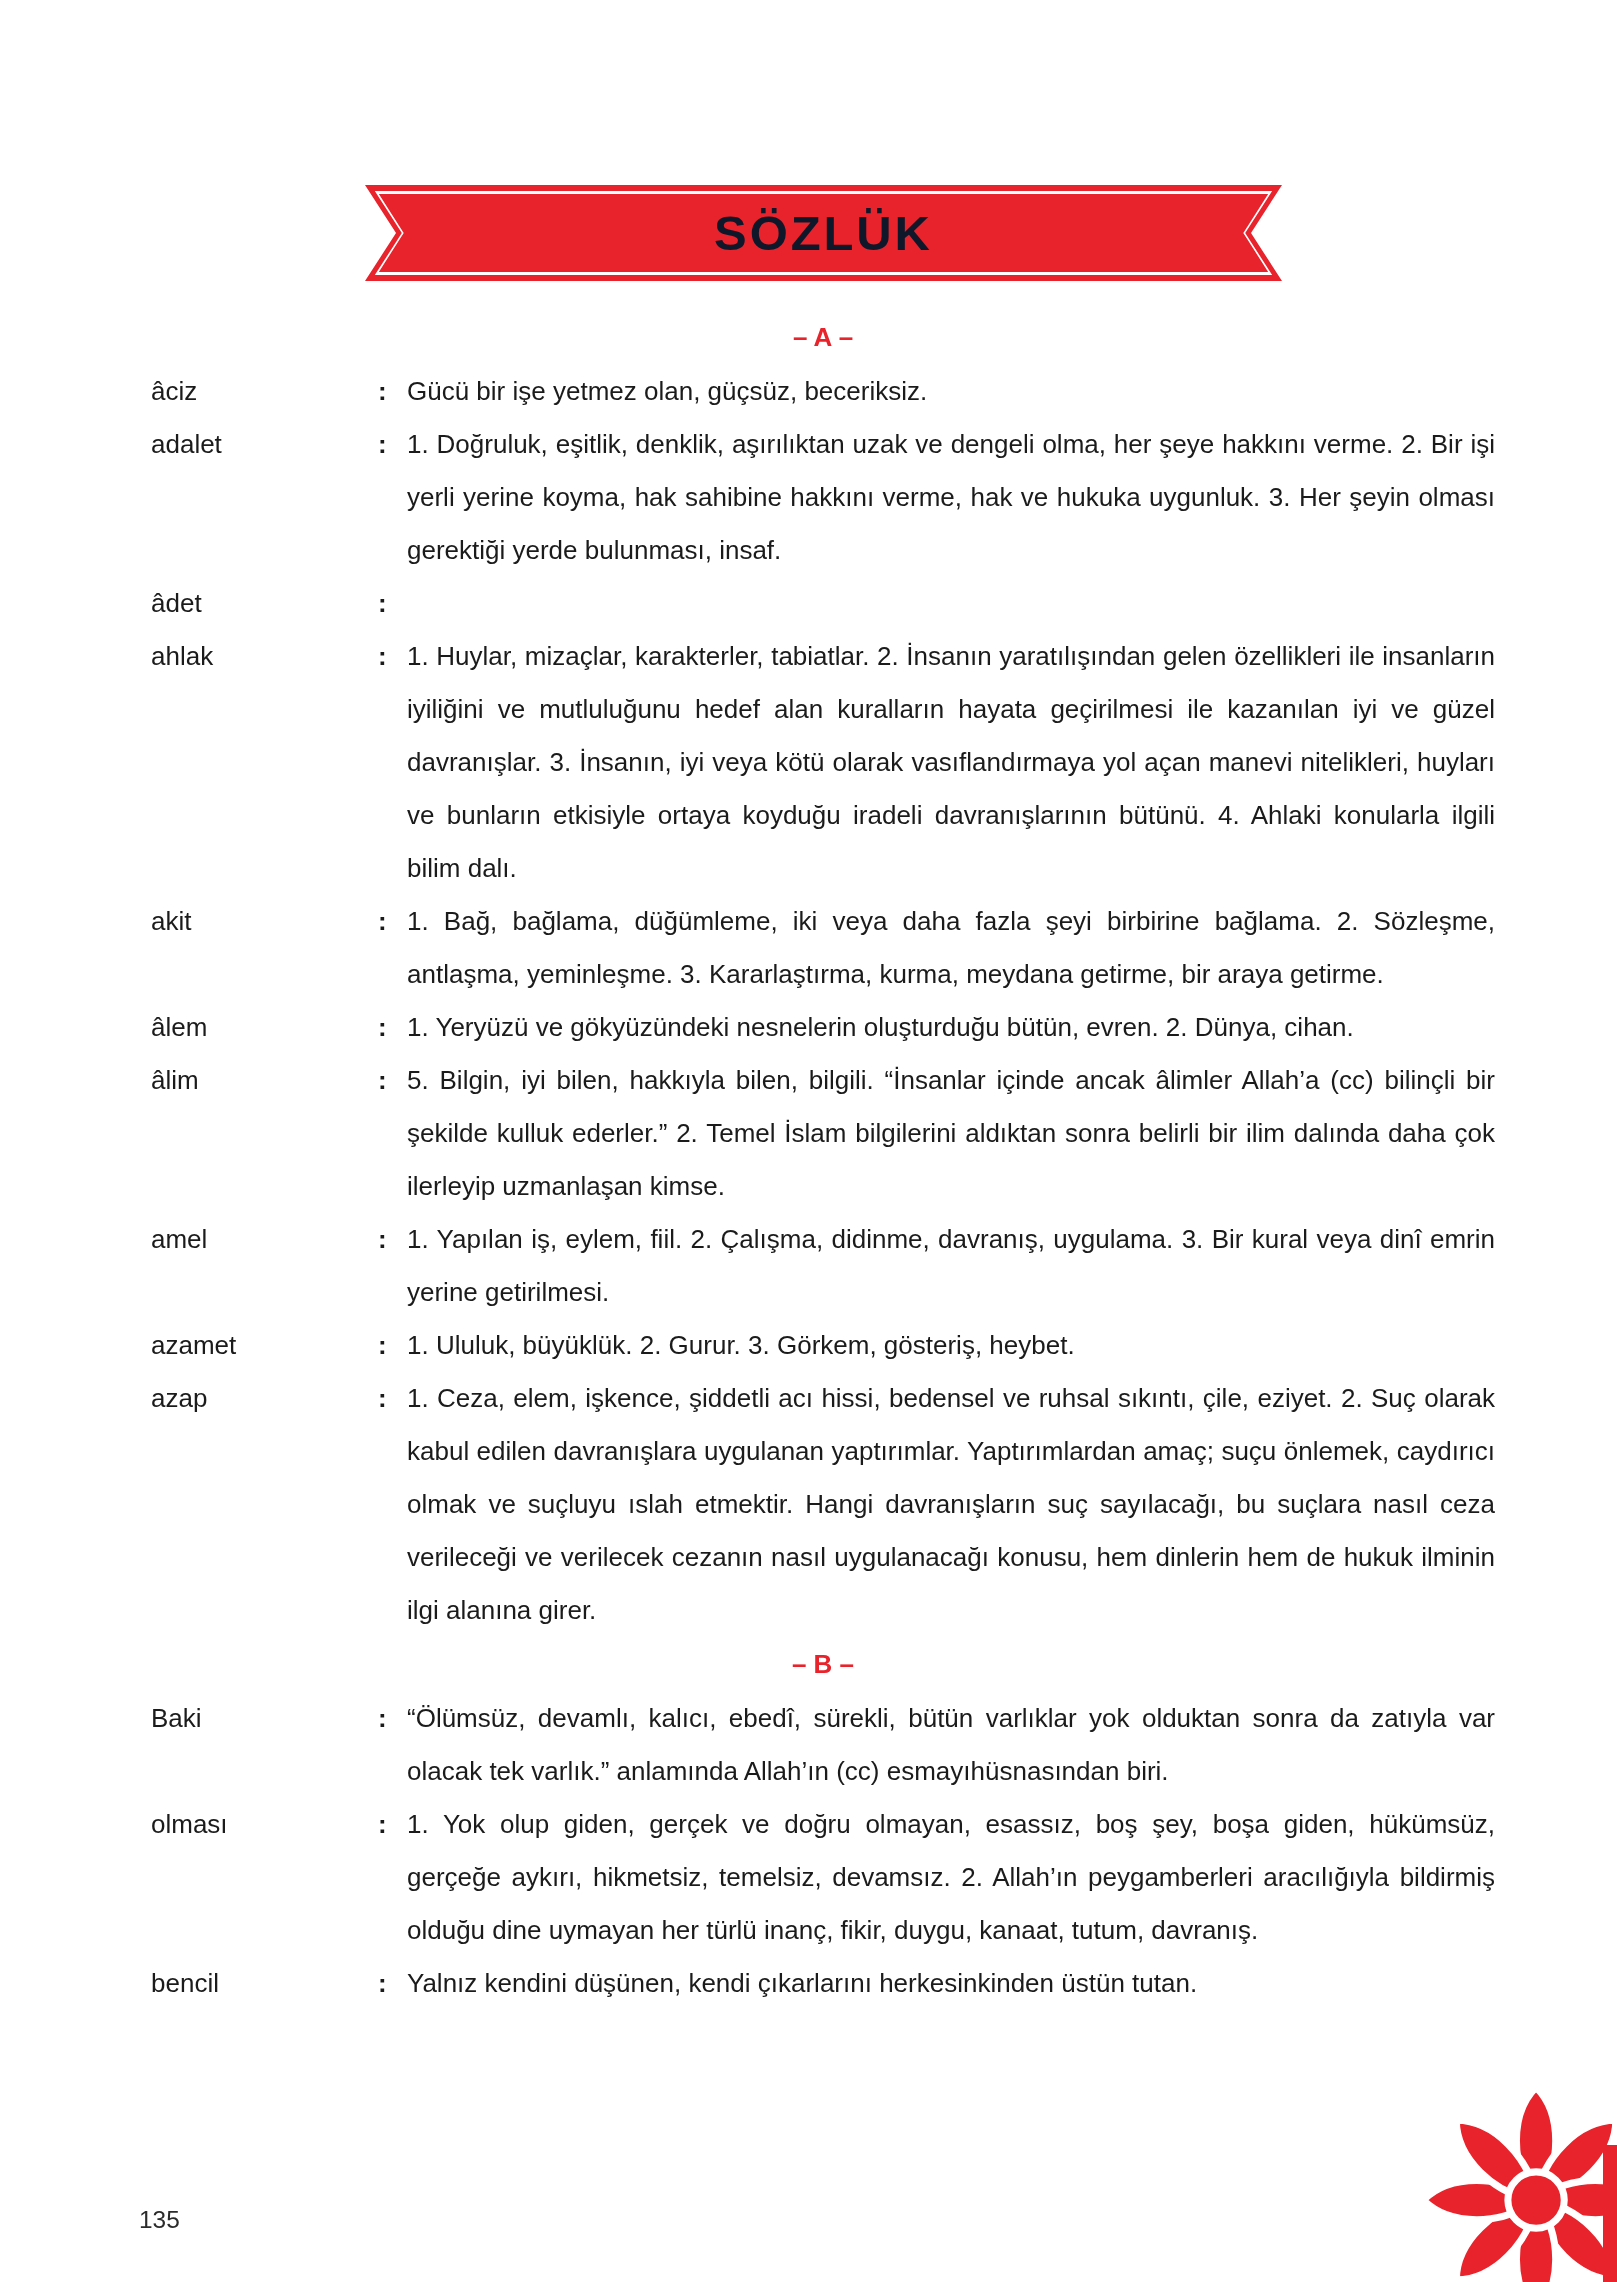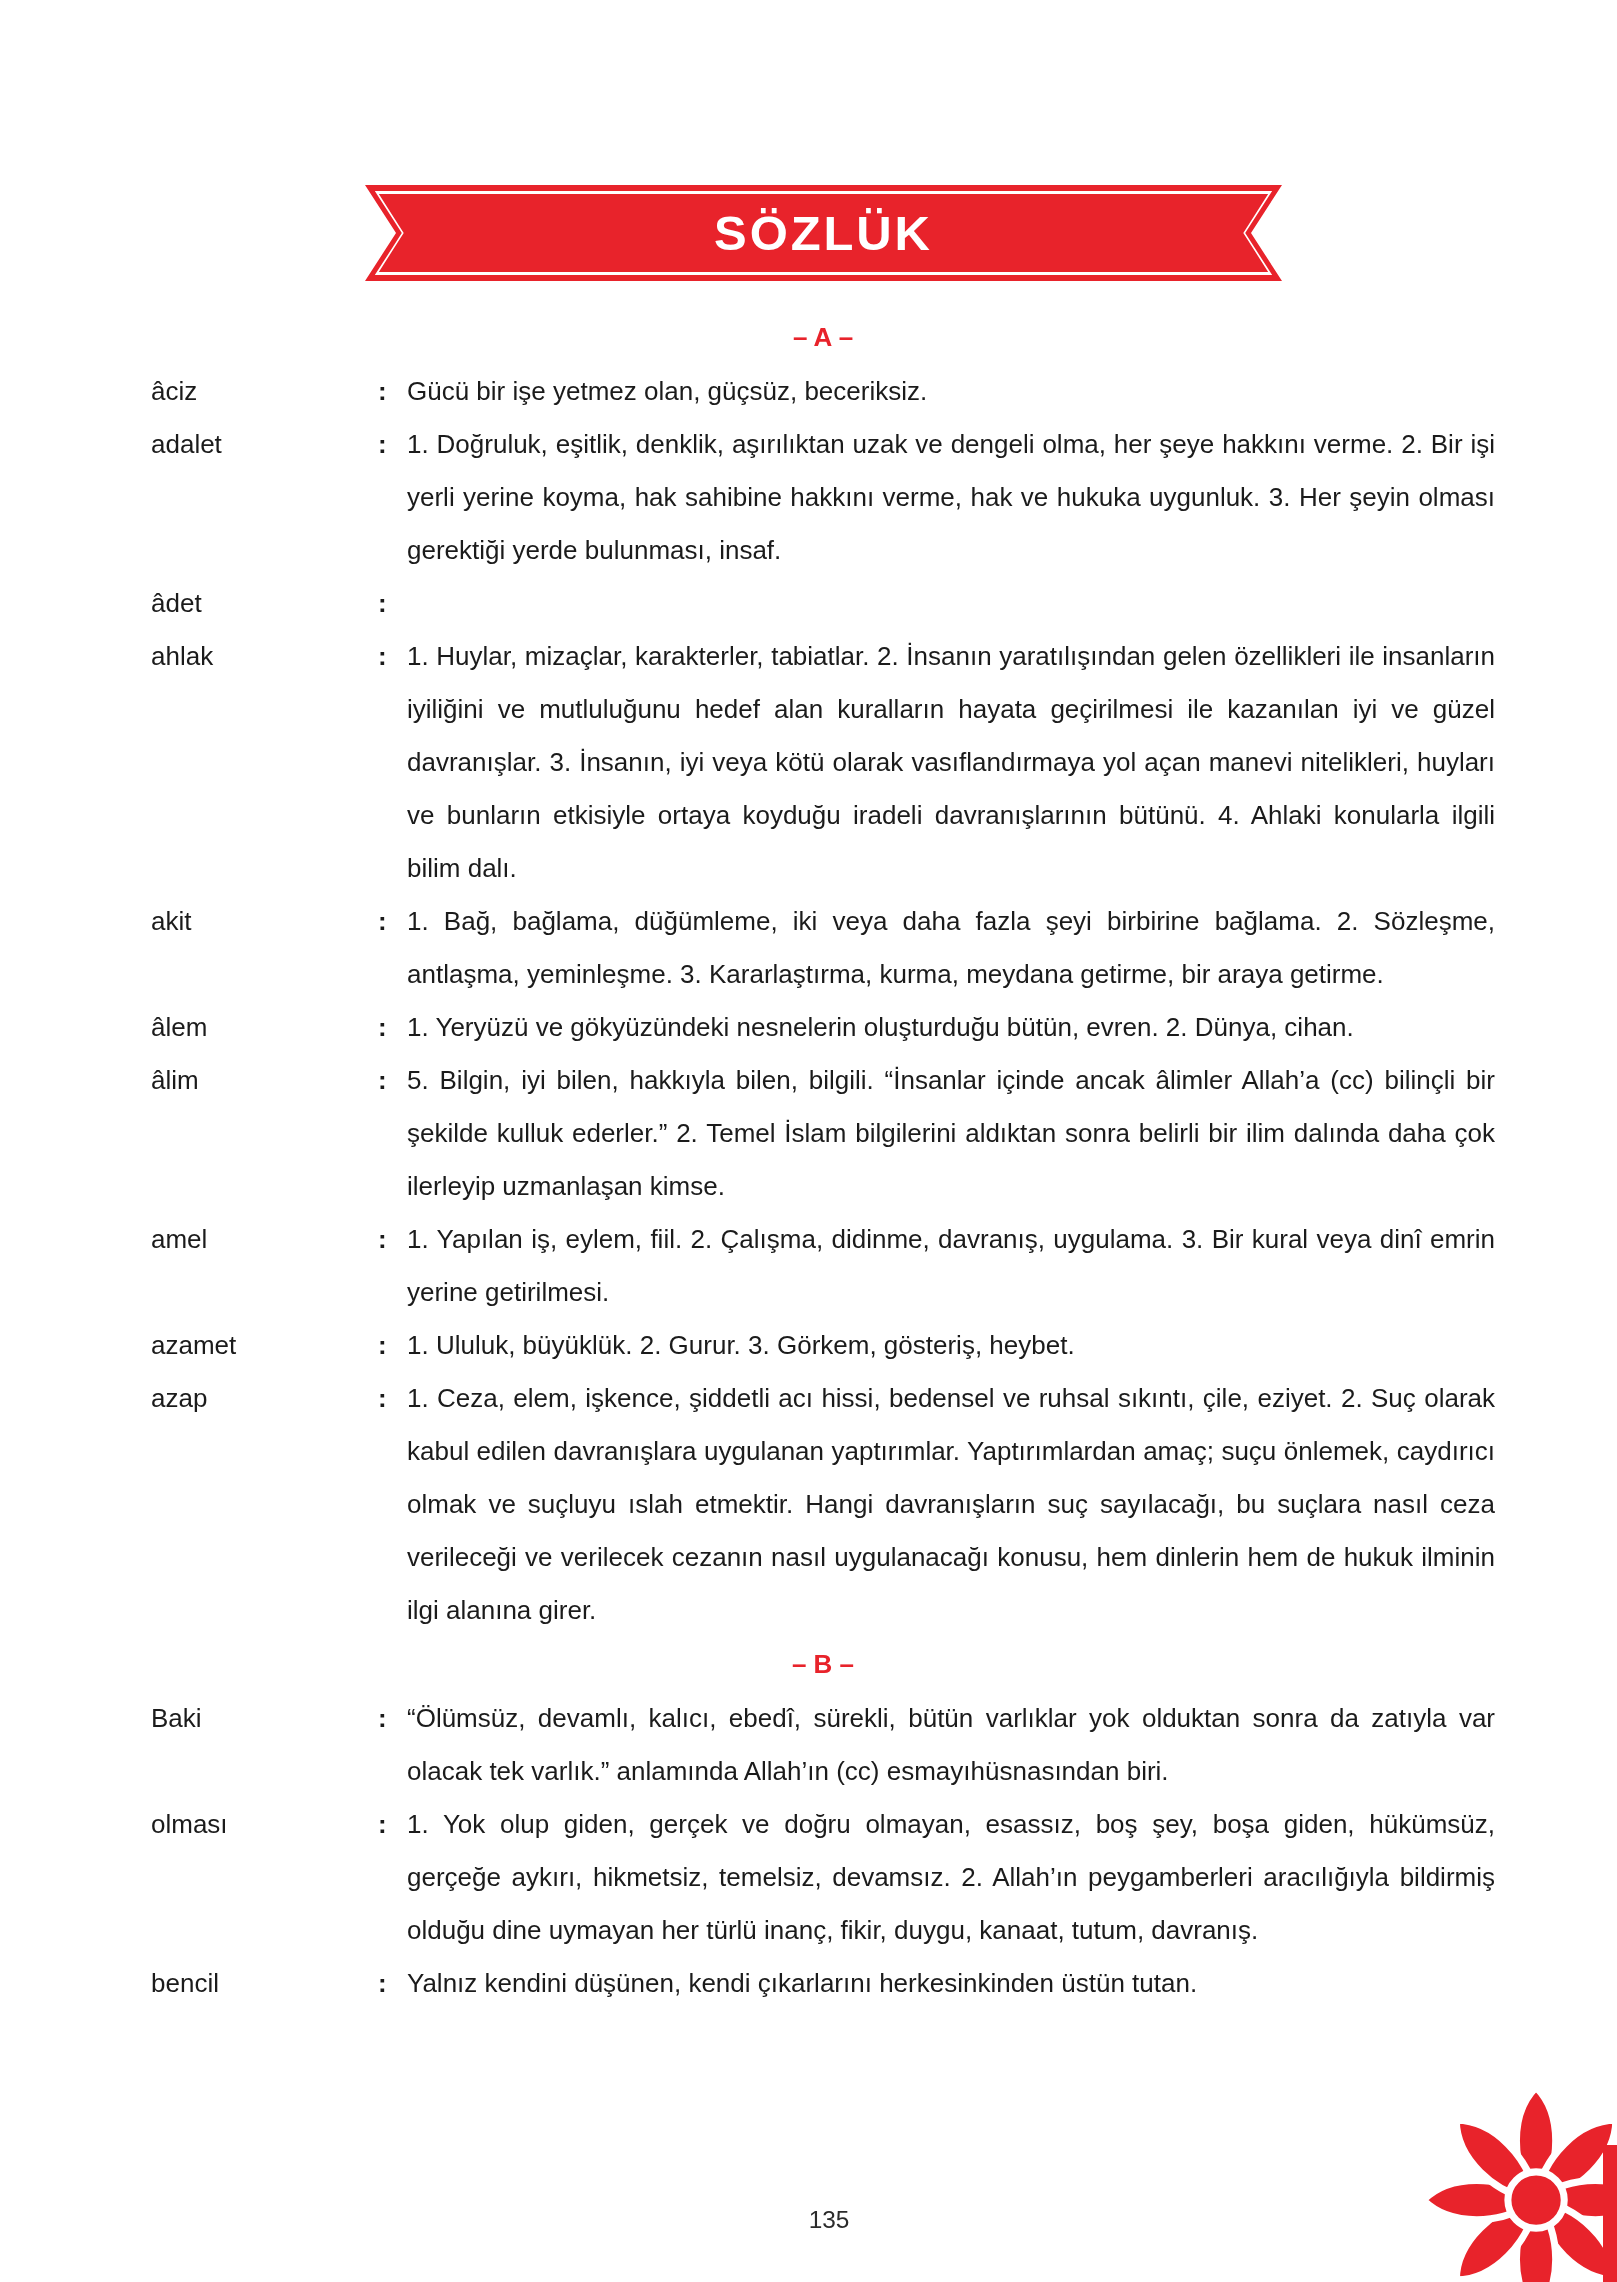--- a/index.html
+++ b/index.html
@@ -23,40 +23,40 @@
   .ribbon-mid {
     position: absolute; inset: 5.9px 9.8px; background: #ffffff;
     clip-path: polygon(0 0, 100% 0, calc(100% - 27px) 50%, 100% 100%, 0 100%, 27px 50%);
   }
   .ribbon-inner {
     position: absolute; inset: 2.9px 3.9px; background: #e8232b;
     clip-path: polygon(0 0, 100% 0, calc(100% - 25px) 50%, 100% 100%, 0 100%, 25px 50%);
     display: flex; align-items: center; justify-content: center;
   }
   .ribbon-title {
-    color: #ffffff; font-size: 49px; font-weight: 700; letter-spacing: 2.9px;
+    color: #0f172a; font-size: 49px; font-weight: 700; letter-spacing: 2.9px;
   }
 
   
   .content {
     position: absolute; left: 151px; top: 310px; width: 1344px;
     font-size: 26px; line-height: 53px; color: #1b1b1b;
   }
   .section-heading {
     text-align: center; font-weight: 700; color: #e8232b; line-height: 55px;
   }
   .entry { display: grid; grid-template-columns: 227px 29px 1fr; align-items: start; }
   .term { font-weight: 400; }
   .colon { font-weight: 700; }
   .definition { text-align: justify; }
 
   
   .page-number {
-    position: absolute; left: 157px; top: 2206px; width: 1344px;
-    text-align: center; font-size: 24.4px; color: #2b2b2b;
+    position: absolute; left: 139px; top: 2206px; width: 1344px;
+    font-size: 24.4px; color: #2b2b2b;
   }
 
   
   .corner-flower { position: absolute; right: -59px; bottom: -59px; width: 302px; height: 302px; }
   .edge-bar { position: absolute; right: 0; bottom: 0; width: 14.6px; height: 137px; background: #e8232b; }
 </style>
 </head>
 <body>
 
 <div class="page">

